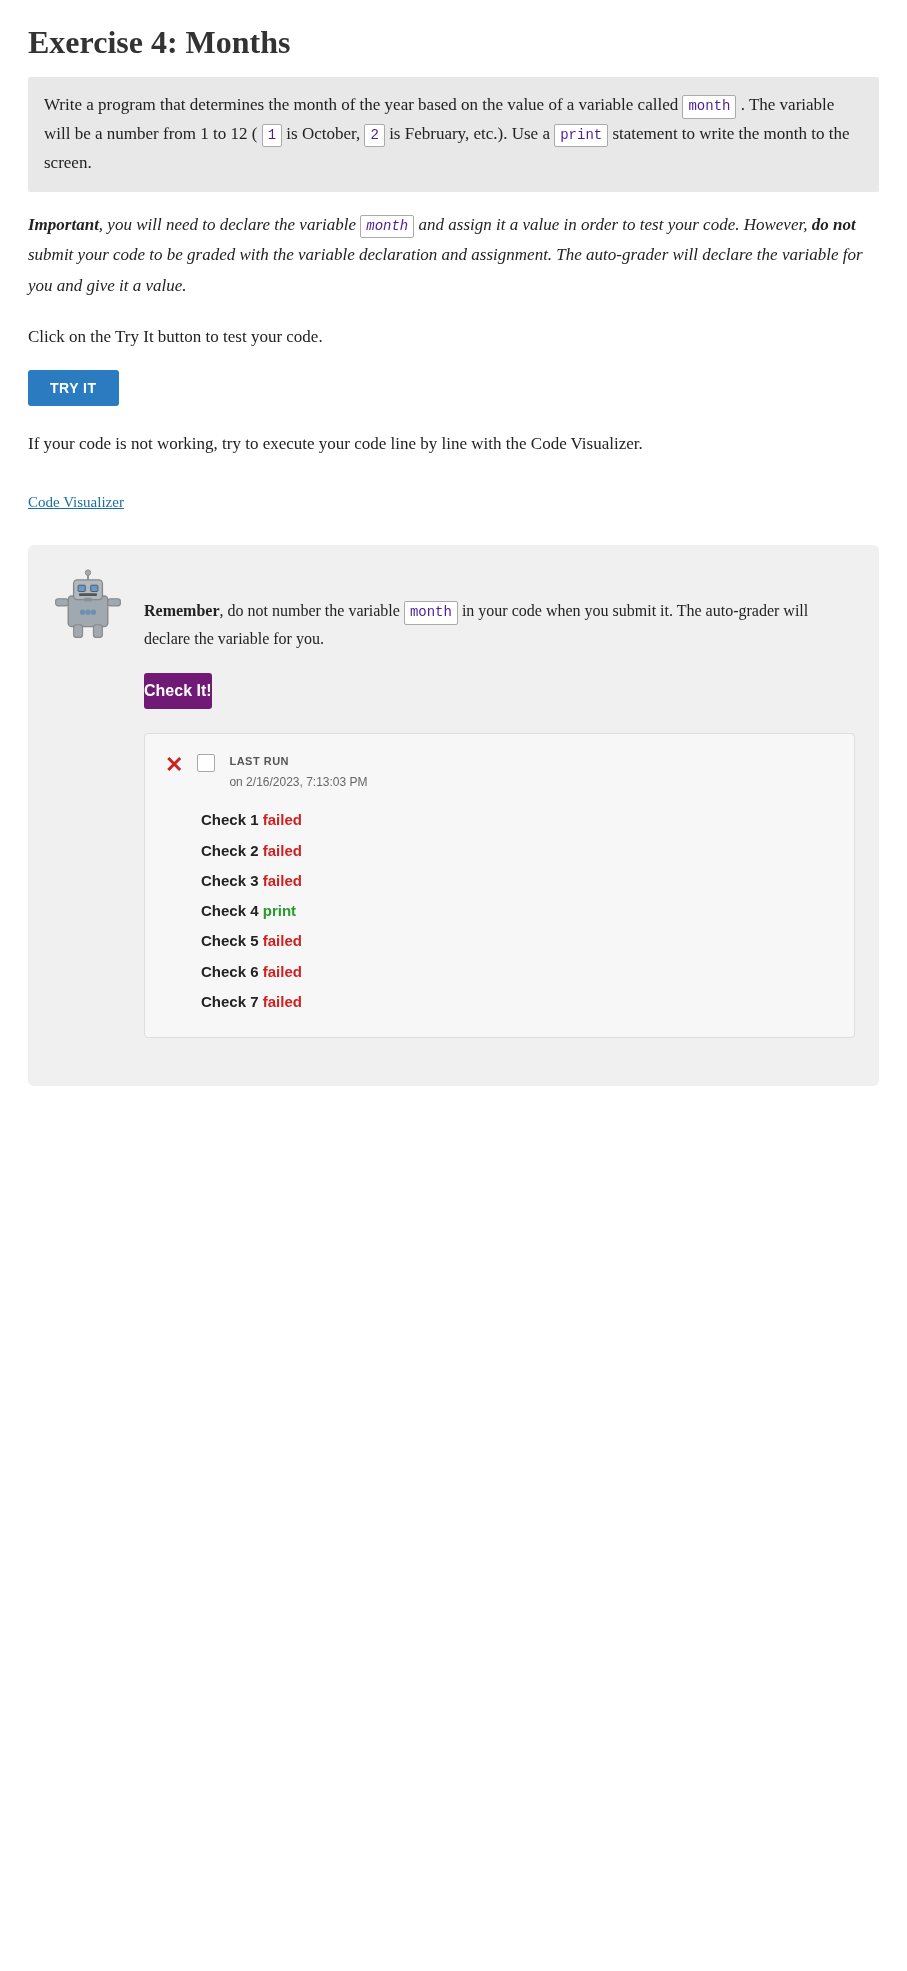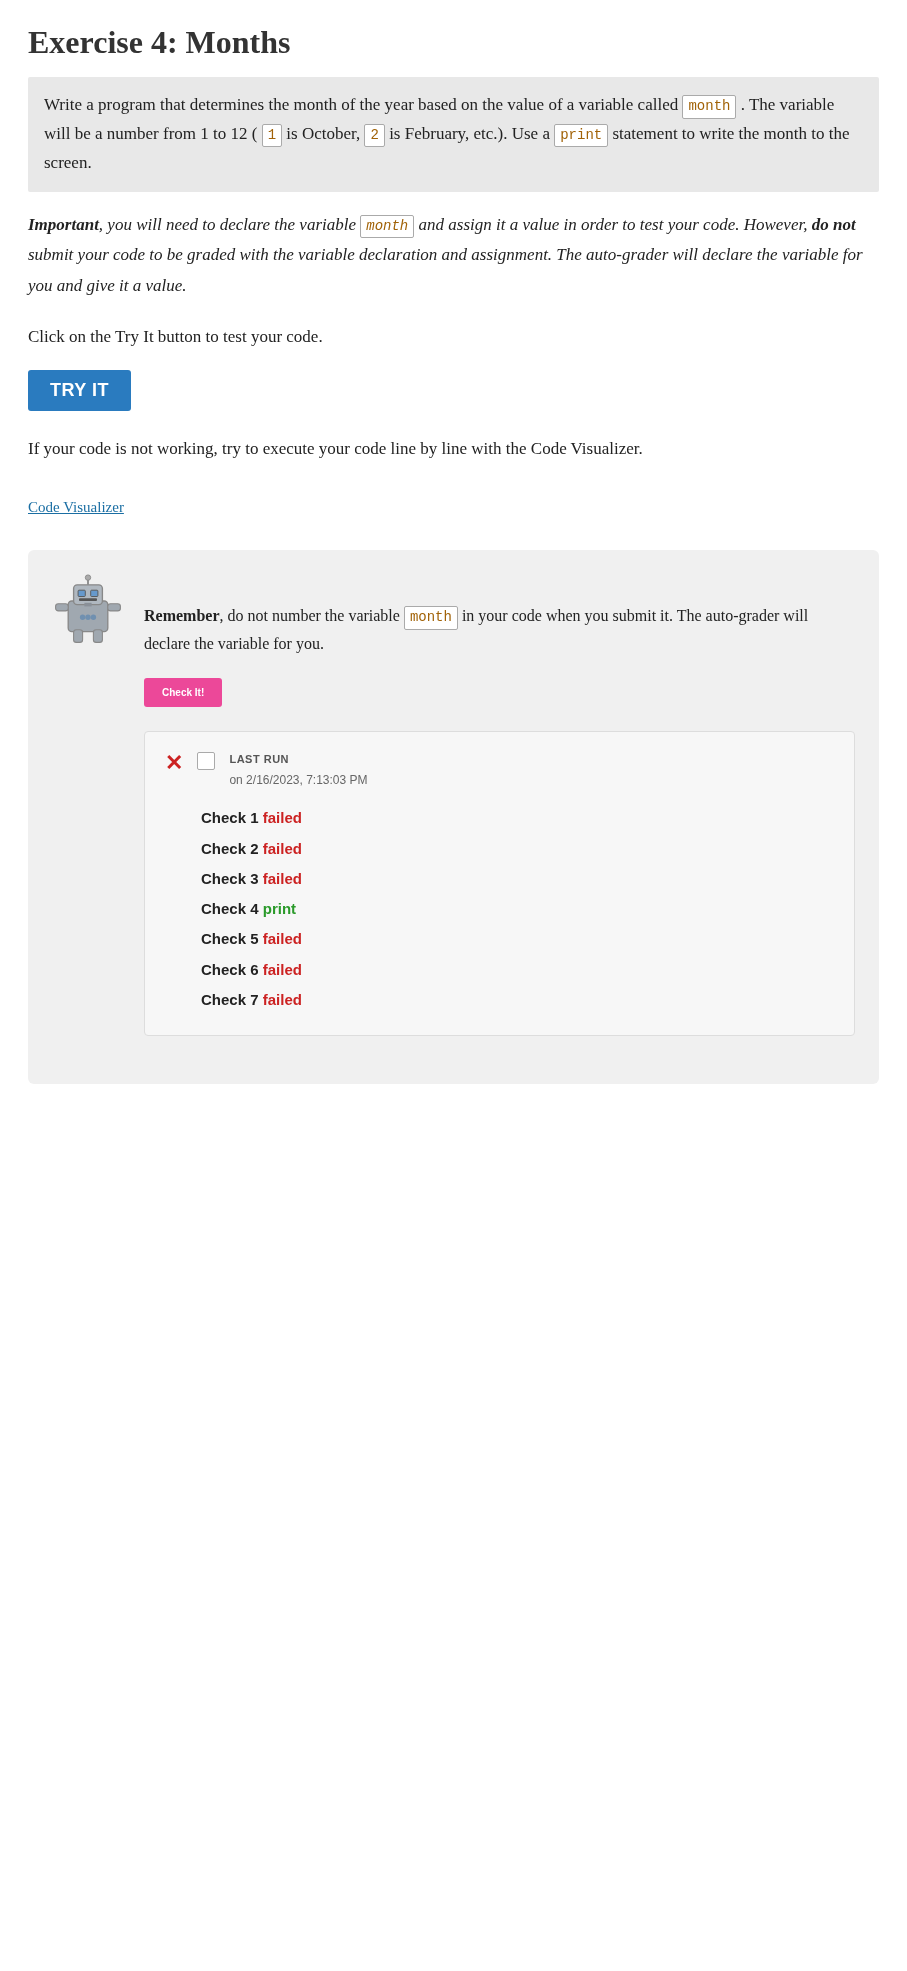--- a/index.html
+++ b/index.html
@@ -28,21 +28,21 @@
     }
 
     .inline-code {
       display: inline-block;
       background: #fff;
       border: 1px solid #aaa;
       border-radius: 2px;
       padding: 1px 5px;
       font-family: 'Courier New', monospace;
       font-size: 14px;
-      color: #a16207;
+      color: #4c1d95;
       line-height: 1.4;
     }
 
     .important-section {
       line-height: 1.8;
       margin-bottom: 22px;
       font-size: 17px;
       font-style: italic;
     }
 
@@ -50,21 +50,21 @@
       margin-bottom: 18px;
       font-size: 17px;
       line-height: 1.7;
     }
 
     .try-it-btn {
       display: inline-block;
       background: #2a7bbf;
       color: #fff;
       font-family: Arial, sans-serif;
-      font-size: 18px;
+      font-size: 14px;
       font-weight: bold;
       letter-spacing: 0.5px;
       padding: 10px 22px;
       border: none;
       border-radius: 3px;
       cursor: pointer;
       margin-bottom: 24px;
     }
 
     .visualizer-section {
@@ -104,26 +104,26 @@
       line-height: 1.75;
       font-size: 16px;
     }
 
     .hint-text .remember {
       font-weight: bold;
     }
 
     .check-it-btn {
       display: inline-block;
-      background: #ec4899;
+      background: #701a75;
       color: #fff;
       font-family: Arial, sans-serif;
-      font-size: 10px;
-      font-weight: bold;
-      padding: 9px 18px;
+      font-size: 16px;
+      font-weight: bold;
+      padding: 9px 0;
       border: none;
       border-radius: 3px;
       cursor: pointer;
       margin-top: 20px;
       margin-bottom: 0;
     }
 
     .results-panel {
       background: #f7f7f7;
       border: 1px solid #ddd;

